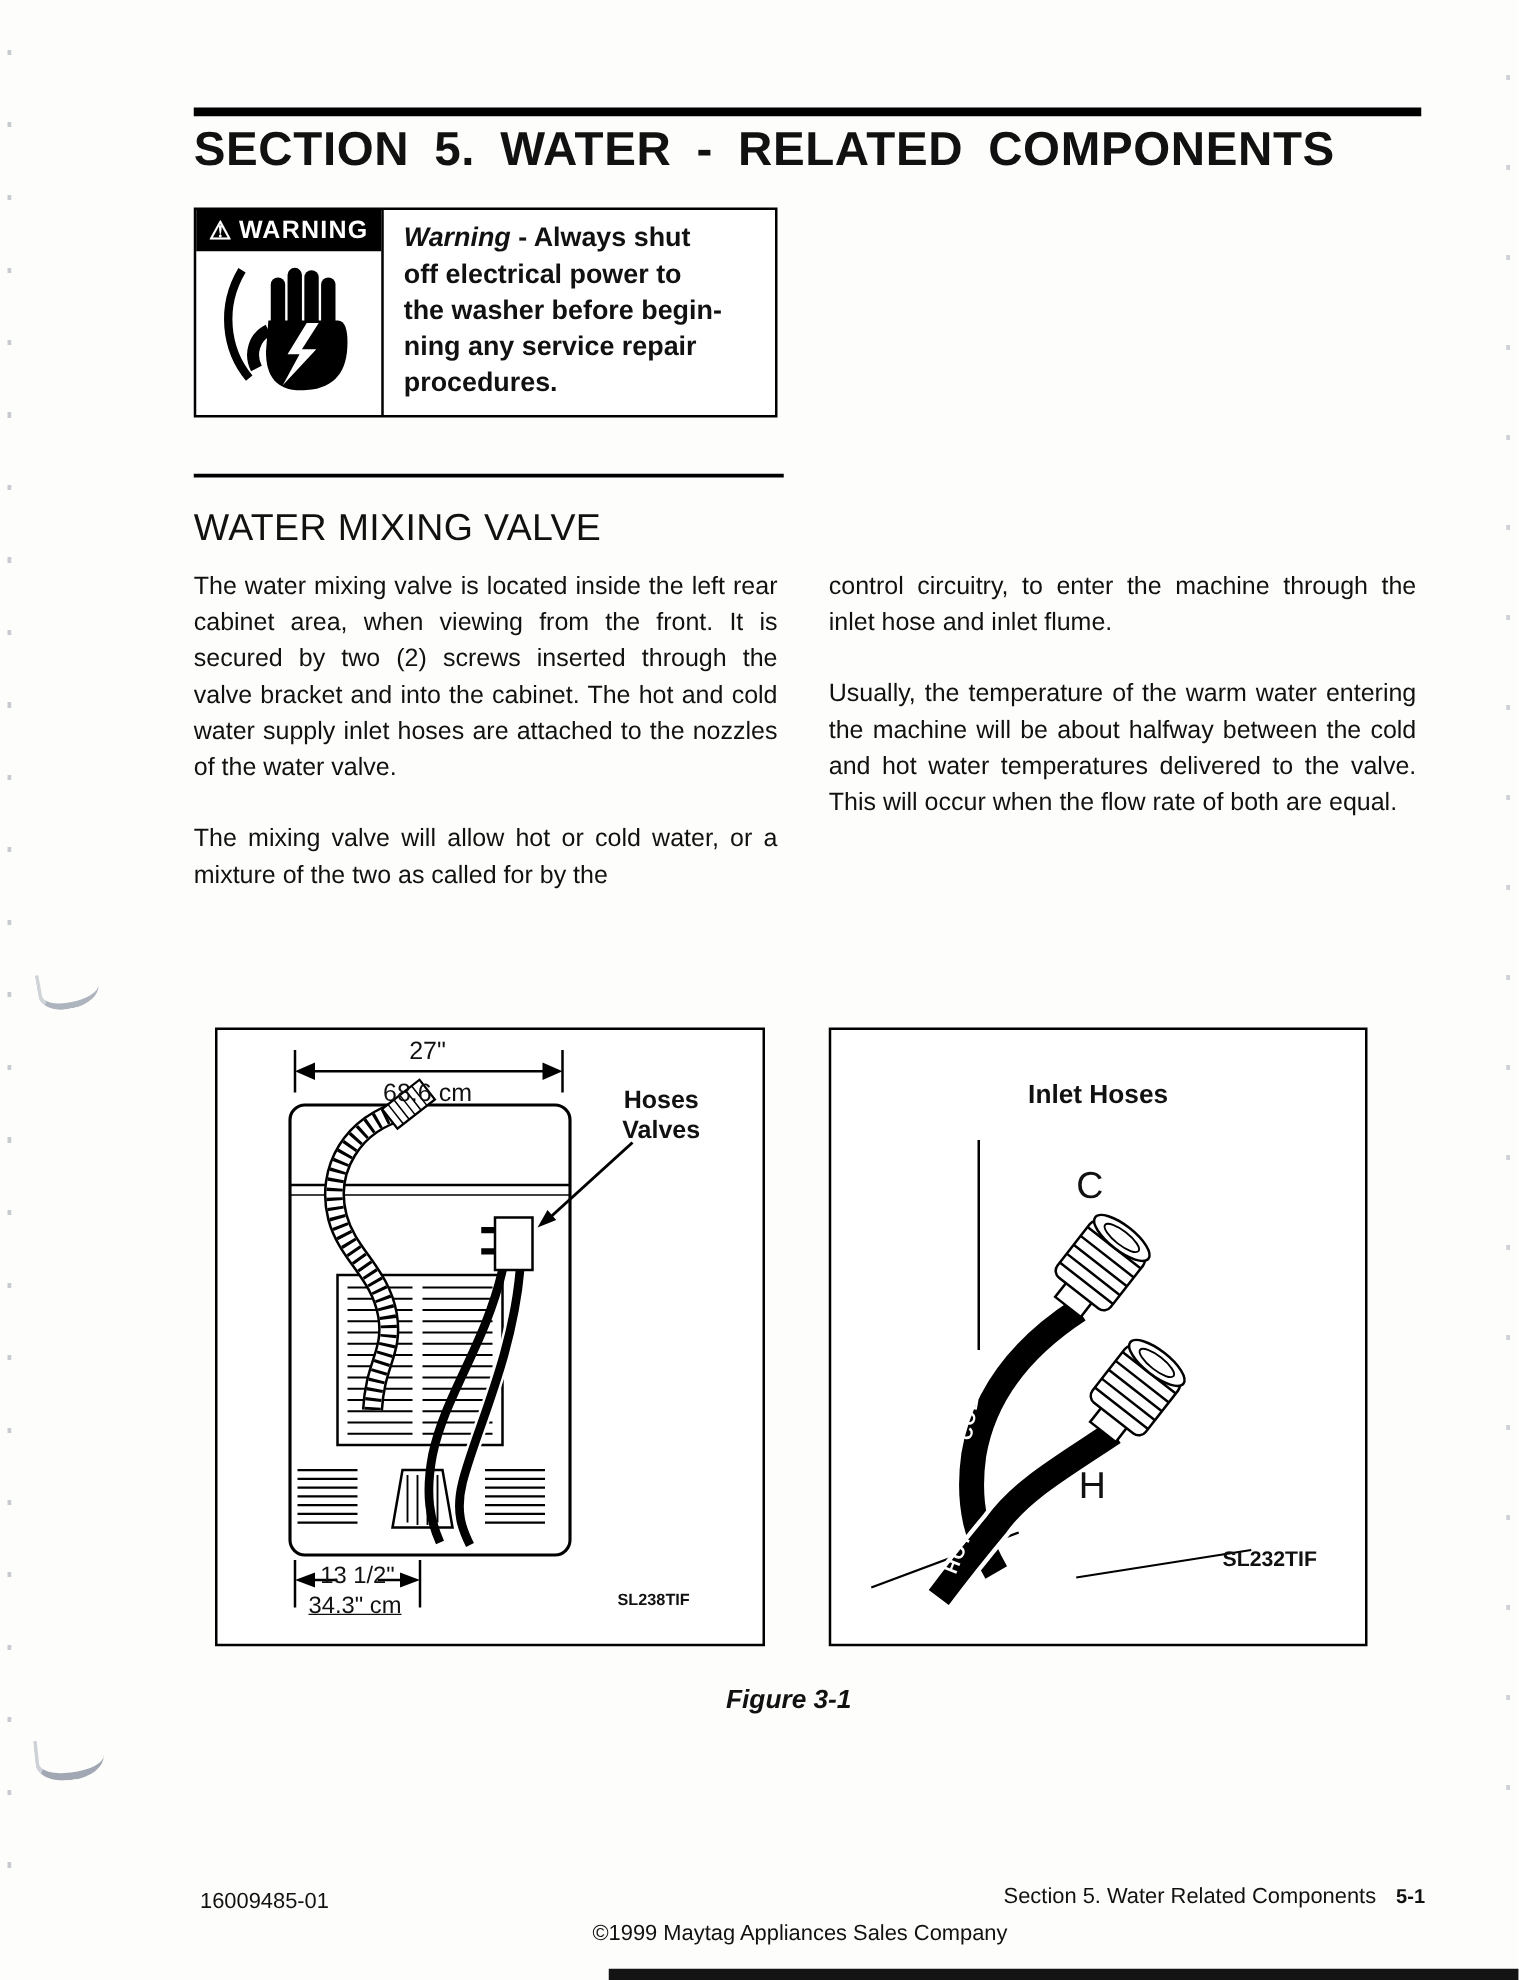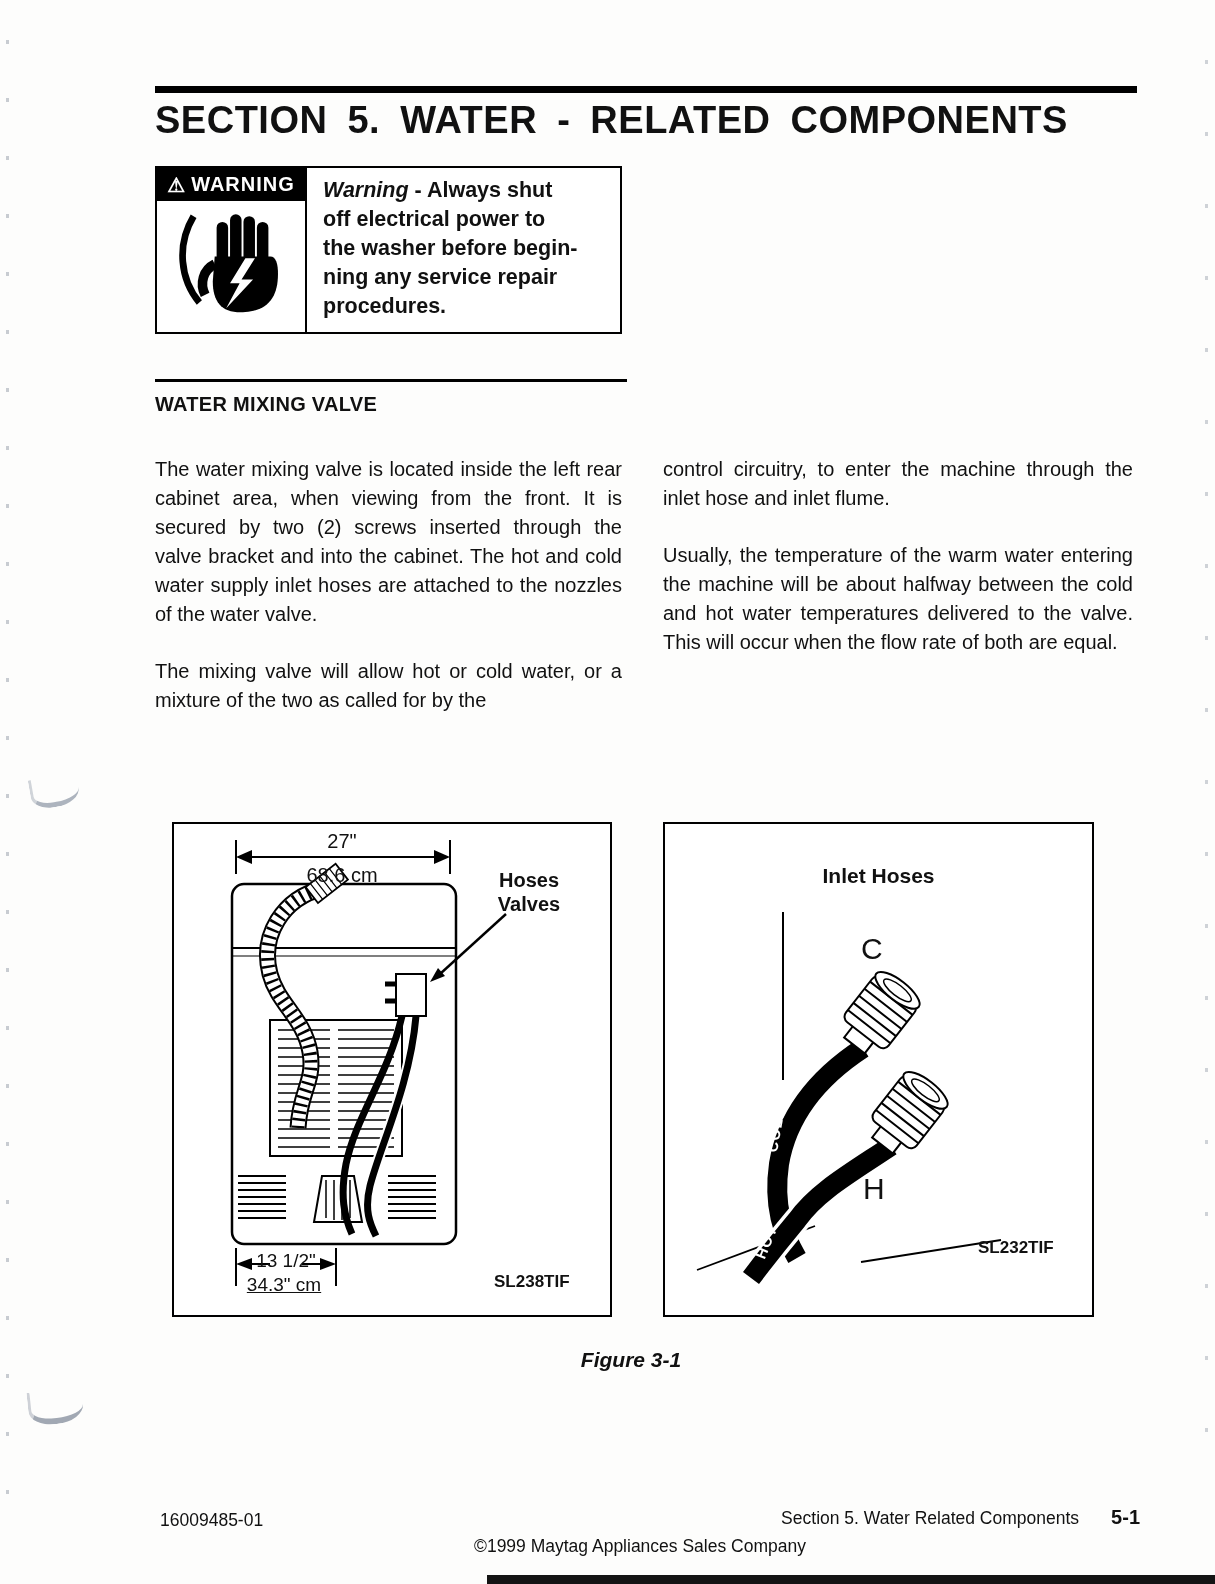--- a/index.html
+++ b/index.html
@@ -13,48 +13,48 @@
   .section-title{left:155px;top:99px;width:1000px;font-size:38px;font-weight:bold;letter-spacing:.5px;word-spacing:9px;}
   
   .warning-box{left:155px;top:166px;width:463px;height:164px;border:2px solid #000;display:flex;background:#fff;}
   .warning-icon-col{width:148px;border-right:2px solid #000;display:flex;flex-direction:column;}
   .warning-badge{height:33px;background:#000;color:#fff;display:flex;align-items:center;justify-content:center;font-size:20px;font-weight:bold;letter-spacing:1px;gap:5px;}
   .warning-art{flex:1;display:flex;align-items:center;justify-content:center;}
   .warning-text{flex:1;padding:8px 14px 6px 16px;font-size:21.5px;font-weight:bold;line-height:29px;white-space:pre-line;}
   .warning-text .lead{font-style:italic;}
   
   .rule-mid{left:155px;top:379px;width:472px;height:3px;background:#000;}
-  .mixing-heading{left:155px;top:393px;font-size:20px;font-weight:bold;letter-spacing:.3px;}
+  .mixing-heading{left:155px;top:406px;font-size:30px;font-weight:normal;letter-spacing:.3px;}
   
   .col{font-size:20px;line-height:29px;text-align:justify;}
   .col p{margin:0 0 28px 0;}
   .col-left{left:155px;top:455px;width:467px;}
   .col-right{left:663px;top:455px;width:470px;}
   
   .fig{border:2px solid #000;background:#fff;}
   .fig-left{left:172px;top:822px;width:436px;height:491px;}
   .fig-right{left:663px;top:822px;width:427px;height:491px;}
   .fig svg{position:absolute;left:0;top:0;font-family:inherit;}
   .fig-label{position:absolute;font-size:20px;}
   .dim{text-align:center;}
   .lbl-27{left:112px;top:6px;width:112px;}
   .lbl-686{left:112px;top:40px;width:112px;}
   .lbl-valves{left:300px;top:44px;width:110px;font-weight:bold;white-space:pre-line;text-align:center;line-height:24px;}
   .lbl-135{left:58px;top:426px;width:108px;font-size:19px;}
   .lbl-343{left:54px;top:450px;width:112px;font-size:19px;text-decoration:underline;}
-  .lbl-sl238{left:320px;top:448px;font-weight:bold;font-size:17px;}
+  .lbl-sl238{left:320px;top:448px;font-weight:bold;font-size:13px;}
   .lbl-inlet{left:0;top:24px;width:100%;text-align:center;font-weight:bold;font-size:21px;margin-top:16px;}
   .lbl-c{left:196px;top:108px;font-size:30px;}
   .lbl-h{left:198px;top:348px;font-size:30px;}
   .lbl-sl232{left:313px;top:414px;font-weight:bold;font-size:17px;}
   .fig-caption{left:172px;top:1348px;width:918px;text-align:center;font-size:21px;font-weight:bold;font-style:italic;}
   
   .footer-doc{left:160px;top:1510px;font-size:17.5px;}
   .footer-right{left:690px;top:1506px;width:450px;text-align:right;font-size:17.5px;}
-  .footer-page{font-size:20px;font-weight:bold;margin-left:32px;}
+  .footer-page{font-size:16px;font-weight:bold;margin-left:16px;}
   .footer-copy{left:270px;top:1536px;width:740px;text-align:center;font-size:17.5px;}
   
   .smudge-a{left:30px;top:776px;width:46px;height:26px;border-bottom:5px solid rgba(108,120,138,.55);border-left:3px solid rgba(108,120,138,.3);border-radius:0 0 50% 45%;transform:rotate(-10deg);}
   .smudge-b{left:28px;top:1390px;width:52px;height:28px;border-bottom:6px solid rgba(100,112,130,.6);border-left:3px solid rgba(100,112,130,.3);border-radius:0 0 50% 45%;transform:rotate(-6deg);}
   .scan-bar{left:487px;top:1575px;width:728px;height:9px;background:#141414;}
   .edge-dots-l{left:6px;top:40px;width:3px;height:1500px;background:repeating-linear-gradient(to bottom,rgba(120,130,145,.4) 0 4px,transparent 4px 58px);}
   .edge-dots-r{left:1205px;top:60px;width:3px;height:1440px;background:repeating-linear-gradient(to bottom,rgba(120,130,145,.35) 0 4px,transparent 4px 72px);}
 </style>
 </head>
 <body>

